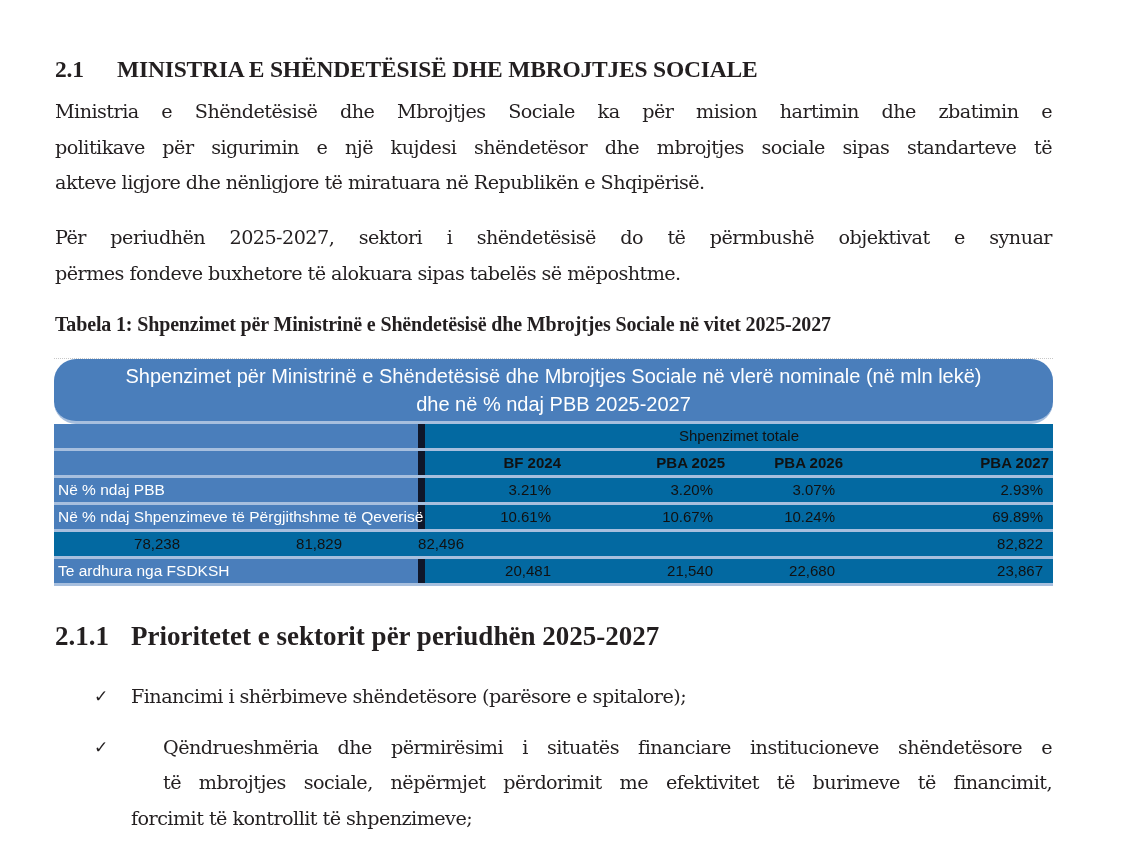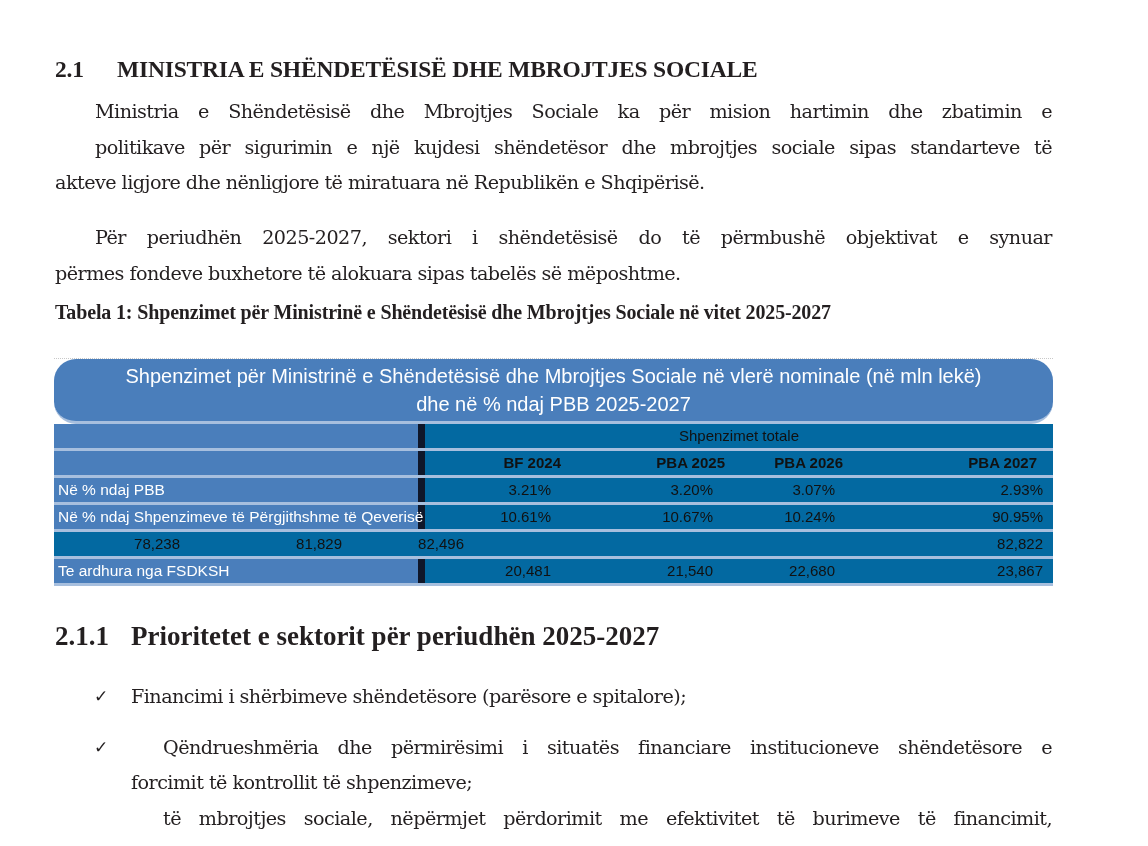--- a/index.html
+++ b/index.html
@@ -3,34 +3,34 @@
 <meta charset="utf-8">
 <style>
   html, body { margin: 0; padding: 0; background: #ffffff; }
   body { width: 1148px; height: 846px; position: relative; overflow: hidden; color: #231f20; }
 
   .h2 { position: absolute; left: 55px; top: 56px; font-family: "Liberation Serif", serif; font-weight: bold; font-size: 23.5px; letter-spacing: -0.2px; white-space: nowrap; }
   .h2 .num { display: inline-block; width: 62px; }
 
   .para { position: absolute; left: 55px; width: 997px; font-family: "DejaVu Serif", serif; font-size: 19.2px; line-height: 35.5px; text-align: justify; text-align-last: left; letter-spacing: -0.55px; }
   .para .line { display: block; white-space: nowrap; }
-  .para .line.just { text-align: justify; text-align-last: justify; white-space: normal; margin-left: 40px; }
+  .para .line.just { text-align: justify; text-align-last: justify; white-space: normal; }
 
-  .caption { position: absolute; left: 55px; top: 301px; font-family: "Liberation Serif", serif; font-weight: bold; font-size: 20px; white-space: nowrap; letter-spacing: -0.15px; }
+  .caption { position: absolute; left: 55px; top: 313px; font-family: "Liberation Serif", serif; font-weight: bold; font-size: 20px; white-space: nowrap; letter-spacing: -0.15px; }
 
   .tbl { position: absolute; left: 54px; top: 358px; width: 999px; border-top: 1px dotted #c8c8c8; }
   .tbl-title { background: #4a7ebb; color: #ffffff; font-family: "Liberation Sans", sans-serif; font-size: 20px; text-align: center; line-height: 28px; padding: 3px 0 3px 0; height: 56px; border-bottom: 3px solid #a7bfde; border-radius: 22px; }
   .trow { display: flex; height: 24px; border-bottom: 3px solid #a7bfde; }
   .cell-label { width: 371px; background: #4a7ebb; color: #fff; font-family: "Liberation Sans", sans-serif; font-size: 15.5px; line-height: 24px; padding-left: 4px; box-sizing: border-box; border-right: 7px solid #0f172a; white-space: nowrap; }
   .cell-span { flex: 1; background: #0369a1; font-family: "Liberation Sans", sans-serif; font-size: 15px; line-height: 24px; text-align: center; color: #111; }
   .cell { background: #0369a1; font-family: "Liberation Sans", sans-serif; font-size: 15px; line-height: 24px; color: #111; text-align: right; box-sizing: border-box; }
   .c1 { width: 138px; padding-right: 2px; }
   .c2 { width: 164px; padding-right: 2px; }
   .c3 { width: 118px; padding-right: 2px; }
-  .c4 { flex: 1; padding-right: 16px; }
+  .c4 { flex: 1; padding-right: 4px; }
   .hdr .cell { font-weight: bold; }
   .num-row .c1 { padding-right: 12px; }
   .num-row .c2 { padding-right: 14px; }
   .num-row .c3 { padding-right: 10px; }
   .num-row .c4 { padding-right: 10px; }
 
   .h3 { position: absolute; left: 55px; top: 621px; font-family: "Liberation Serif", serif; font-weight: bold; font-size: 27px; white-space: nowrap; }
   .h3 .num { display: inline-block; width: 76px; }
 
   .bullets { position: absolute; left: 94px; top: 679px; width: 958px; list-style: none; margin: 0; padding: 0; }
@@ -80,21 +80,21 @@
     <div class="cell c1">3.21%</div>
     <div class="cell c2">3.20%</div>
     <div class="cell c3">3.07%</div>
     <div class="cell c4">2.93%</div>
   </div>
   <div class="trow num-row">
     <div class="cell-label">Në % ndaj Shpenzimeve të Përgjithshme të Qeverisë</div>
     <div class="cell c1">10.61%</div>
     <div class="cell c2">10.67%</div>
     <div class="cell c3">10.24%</div>
-    <div class="cell c4">90.95%</div>
+    <div class="cell c4">69.89%</div>
   </div>
   <div class="trow num-row">
     <div class="cell c1">78,238</div>
     <div class="cell c2">81,829</div>
     <div class="cell c3">82,496</div>
     <div class="cell c4">82,822</div>
   </div>
   <div class="trow num-row">
     <div class="cell-label">Te ardhura nga FSDKSH</div>
     <div class="cell c1">20,481</div>
@@ -109,16 +109,16 @@
 </div>
 
 <ul class="bullets">
   <li>
     <span class="check">✓</span>
     <span class="line">Financimi i shërbimeve shëndetësore (parësore e spitalore);</span>
   </li>
   <li>
     <span class="check">✓</span>
     <span class="line just">Qëndrueshmëria dhe përmirësimi i situatës financiare institucioneve shëndetësore e</span>
+    <span class="line just">të mbrojtjes sociale, nëpërmjet përdorimit me efektivitet të burimeve të financimit,</span>
     <span class="line">forcimit të kontrollit të shpenzimeve;</span>
-    <span class="line just">të mbrojtjes sociale, nëpërmjet përdorimit me efektivitet të burimeve të financimit,</span>
   </li>
 </ul>
 
 </body></html>

